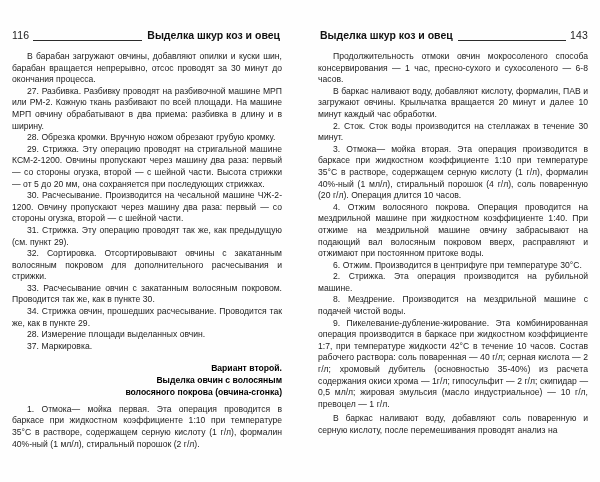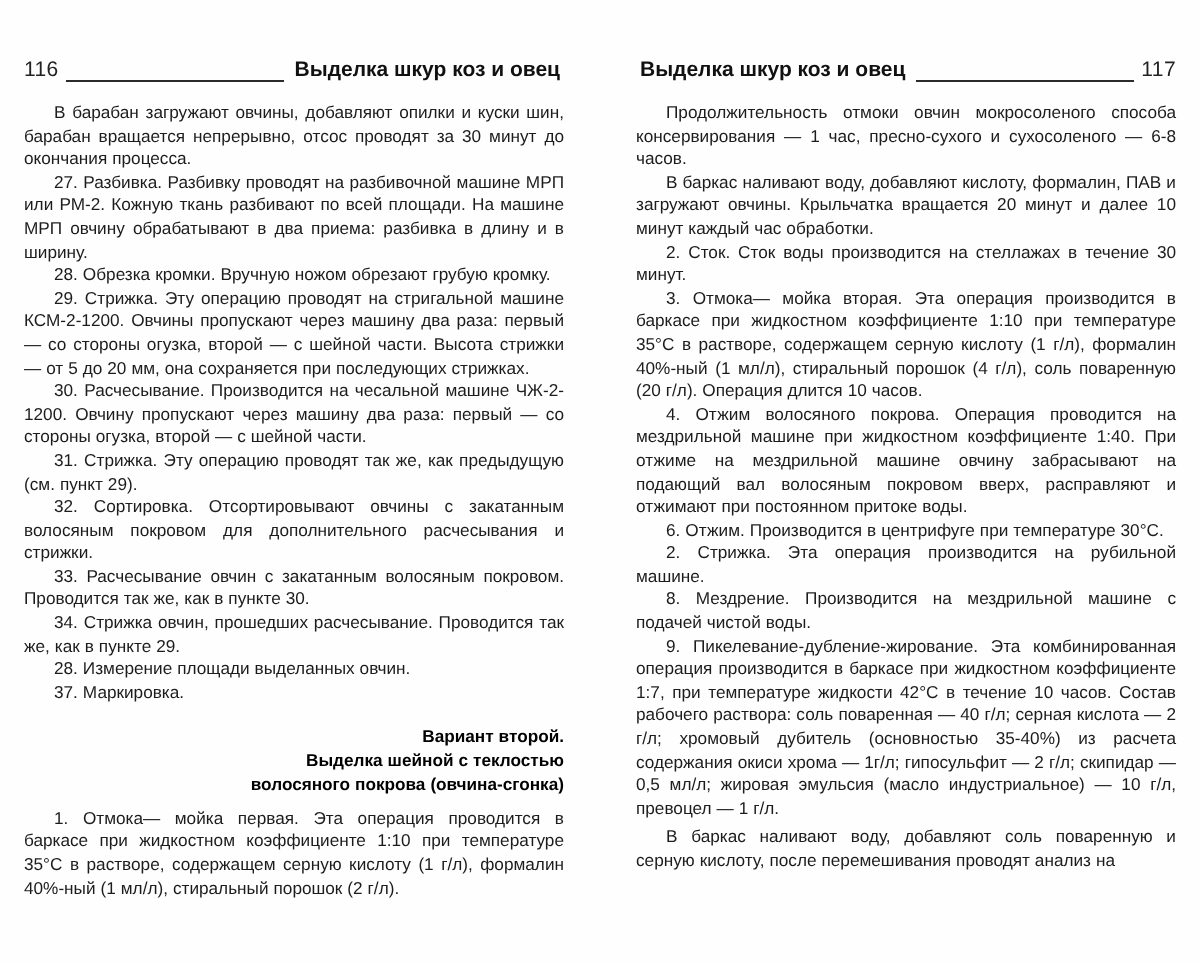--- a/index.html
+++ b/index.html
@@ -138,34 +138,34 @@
       <p>30. Расчесывание. Производится на чесальной машине ЧЖ-2-1200. Овчину пропускают через машину два раза: первый — со стороны огузка, второй — с шейной части.</p>
       <p>31. Стрижка. Эту операцию проводят так же, как предыдущую (см. пункт 29).</p>
       <p>32. Сортировка. Отсортировывают овчины с закатанным волосяным покровом для дополнительного расчесывания и стрижки.</p>
       <p>33. Расчесывание овчин с закатанным волосяным покровом. Проводится так же, как в пункте 30.</p>
       <p>34. Стрижка овчин, прошедших расчесывание. Проводится так же, как в пункте 29.</p>
       <p>28. Измерение площади выделанных овчин.</p>
       <p>37. Маркировка.</p>
 
       <div class="heading-block">
         <p>Вариант второй.</p>
-        <p>Выделка шейной с теклостью</p>
+        <p>Выделка овчин с волосяным</p>
         <p>волосяного покрова (овчина-сгонка)</p>
       </div>
       <div class="gap-sm"></div>
 
       <p>1. Отмока— мойка первая. Эта операция проводится в баркасе при жидкостном коэффициенте 1:10 при температуре 35°С в растворе, содержащем серную кислоту (1 г/л), формалин 40%-ный (1 мл/л), стиральный порошок (2 г/л).</p>
     </div>
   </div>
 
   <div class="page page-right">
     <div class="runhead right">
       <div class="runhead-rule"></div>
       <span class="runhead-title">Выделка шкур коз и овец</span>
-      <span class="folio">117</span>
+      <span class="folio">143</span>
     </div>
 
     <div class="body-text">
       <p>Продолжительность отмоки овчин мокросоленого способа консервирования — 1 час, пресно-сухого и сухосоленого — 6-8 часов.</p>
       <p>В баркас наливают воду, добавляют кислоту, формалин, ПАВ и загружают овчины. Крыльчатка вращается 20 минут и далее 10 минут каждый час обработки.</p>
       <p>2. Сток. Сток воды производится на стеллажах в течение 30 минут.</p>
       <p>3. Отмока— мойка вторая. Эта операция производится в баркасе при жидкостном коэффициенте 1:10 при температуре 35°С в растворе, содержащем серную кислоту (1 г/л), формалин 40%-ный (1 мл/л), стиральный порошок (4 г/л), соль поваренную (20 г/л). Операция длится 10 часов.</p>
       <p>4. Отжим волосяного покрова. Операция проводится на мездрильной машине при жидкостном коэффициенте 1:40. При отжиме на мездрильной машине овчину забрасывают на подающий вал волосяным покровом вверх, расправляют и отжимают при постоянном притоке воды.</p>
       <p>6. Отжим. Производится в центрифуге при температуре 30°С.</p>
       <p>2. Стрижка. Эта операция производится на рубильной машине.</p>

